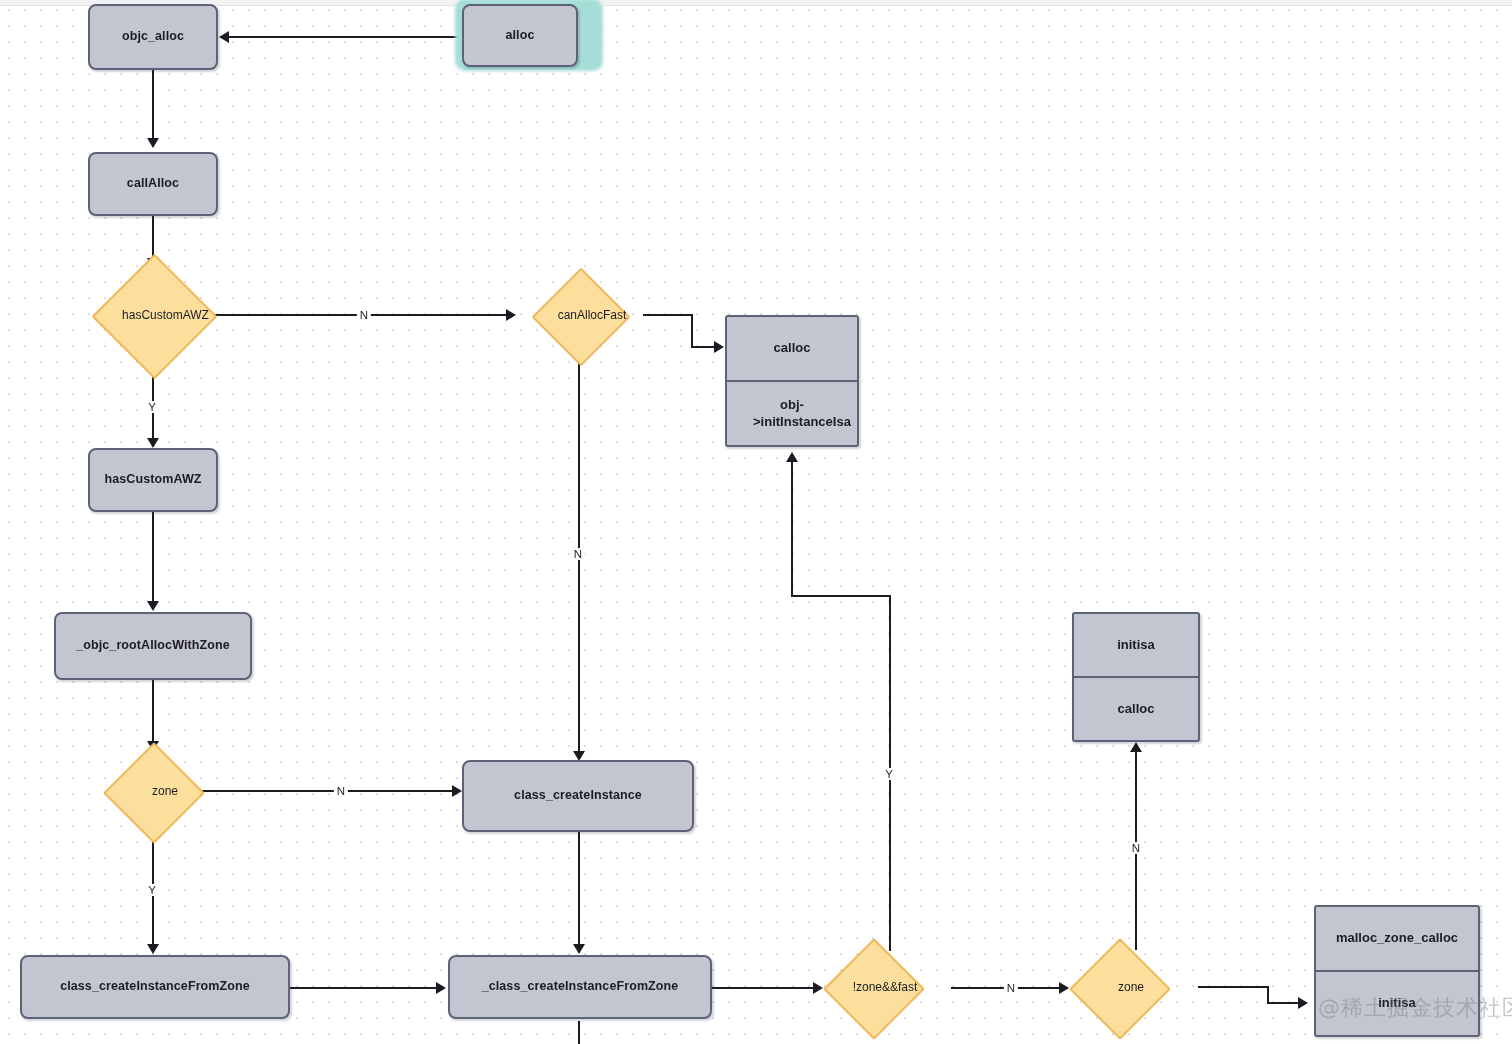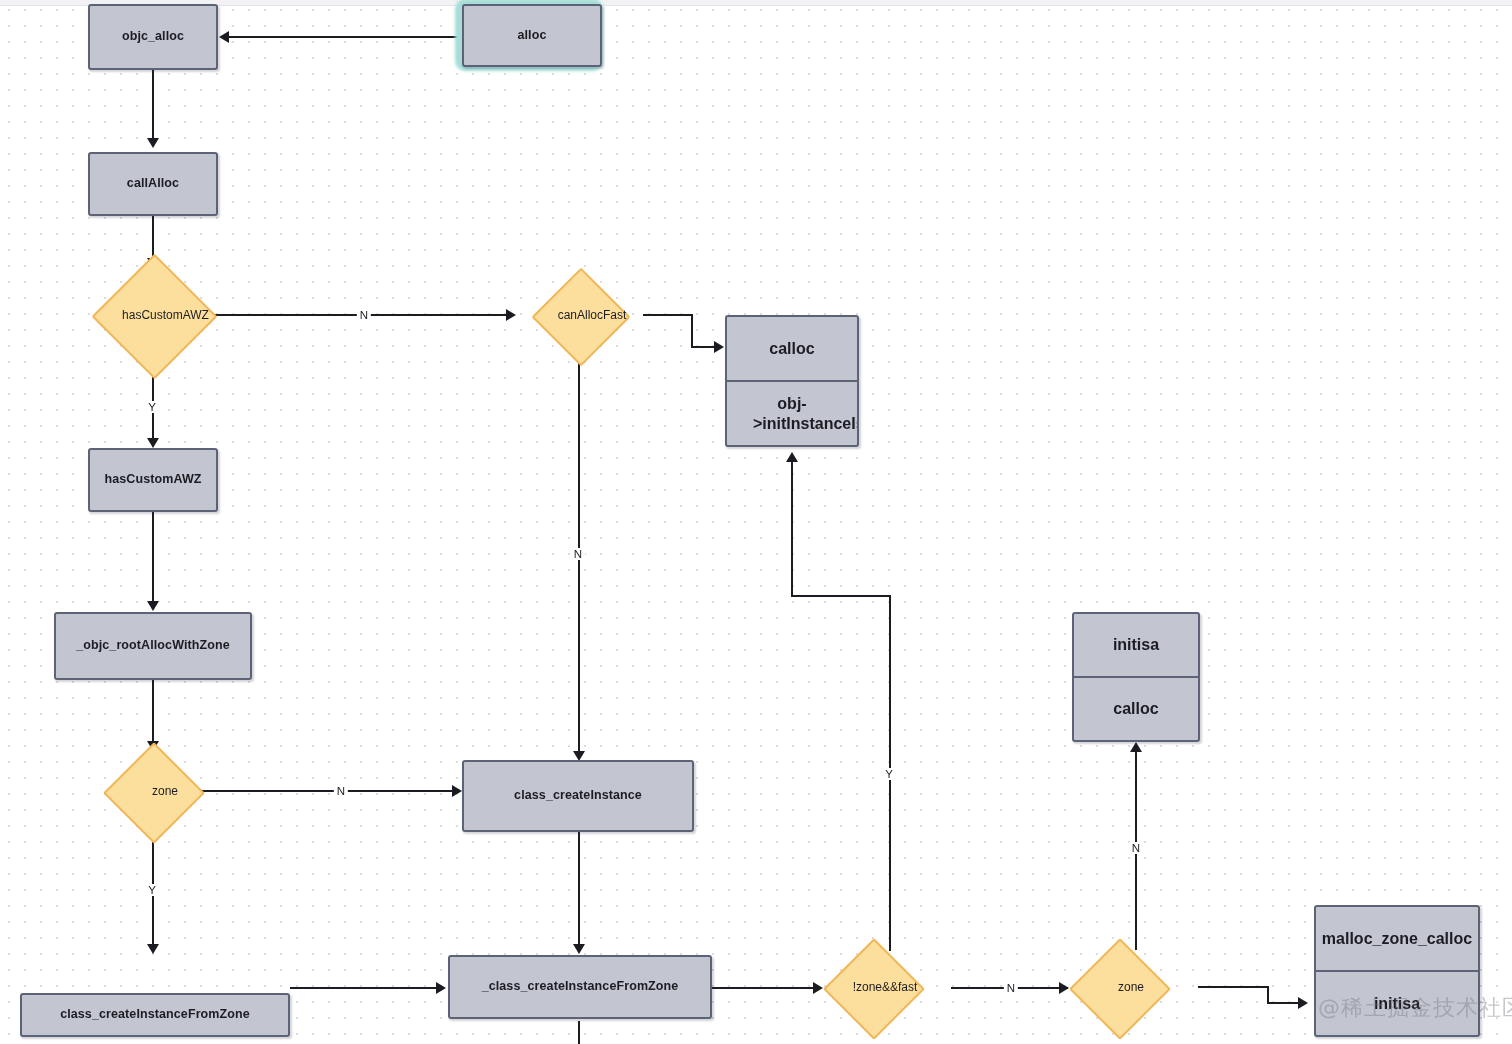--- a/index.html
+++ b/index.html
@@ -37,39 +37,39 @@
     text-align:center;
     font-weight:bold;
     font-size:12.5px;
     color:#1c1c22;
     letter-spacing:0.1px;
     line-height:1.25;
   }
   .rect {
     background:#c3c6d1;
     border:2.2px solid #5c6377;
-    border-radius:3px;
+    border-radius:8px;
     box-shadow:1.5px 2px 2px rgba(60,60,80,0.22);
     padding:2px 18px;
   }
   .stack {
     position:absolute;
     box-sizing:border-box;
     background:#c3c6d1;
     border:2.2px solid #5c6377;
     border-radius:3px;
     box-shadow:1.5px 2px 2px rgba(60,60,80,0.22);
     display:flex; flex-direction:column;
     overflow:hidden;
   }
   .stack > .cell {
     flex:1 1 0;
     display:flex; align-items:center; justify-content:center;
     text-align:center;
-    font-weight:bold; font-size:16px; color:#1c1c22;
+    font-weight:bold; font-size:13px; color:#1c1c22;
     line-height:1.25;
     position:relative;
   }
   .stack > .cell + .cell { border-top:2.2px solid #5c6377; }
 
   .diamond {
     position:absolute;
     box-sizing:border-box;
   }
   .diamond .shape {
@@ -200,21 +200,21 @@
   <div class="edge v" style="left:1267px; top:986px; height:18px;"></div>
   <div class="edge h" style="left:1267px; top:1002px; width:35px;"></div>
   <div class="arrow right" style="left:1298px; top:997px;"></div>
 
   <div class="selected-glow" style="left:455px; top:-1px; width:148px; height:72px;"></div>
 
   <div class="node rect" style="left:88px; top:4px; width:130px; height:66px;">
     <span>objc_alloc</span>
   </div>
 
-  <div class="node rect" style="left:462px; top:4px; width:140px; height:63px;">
+  <div class="node rect" style="left:462px; top:4px; width:116px; height:63px;">
     <span>alloc</span>
   </div>
 
   <div class="node rect" style="left:88px; top:152px; width:130px; height:64px;">
     <span>callAlloc</span>
   </div>
 
   <div class="diamond" style="left:110px; top:272px; width:85px; height:85px;">
     <div class="shape"></div>
     <div class="dlabel">hasCustomAWZ</div>
@@ -253,21 +253,21 @@
 
   <div class="stack" style="left:1072px; top:612px; width:128px; height:130px;">
     <div class="cell">
       <span>initisa</span>
     </div>
     <div class="cell">
       <span>calloc</span>
     </div>
   </div>
 
-  <div class="node rect" style="left:20px; top:955px; width:270px; height:44px;margin-top:38px;">
+  <div class="node rect" style="left:20px; top:955px; width:270px; height:64px;">
     <span>class_createInstanceFromZone</span>
   </div>
 
   <div class="node rect" style="left:448px; top:955px; width:264px; height:64px;">
     <span>_class_createInstanceFromZone</span>
   </div>
 
   <div class="diamond" style="left:838px; top:953px; width:68px; height:68px;">
     <div class="shape"></div>
     <div class="dlabel">!zone&amp;&amp;fast</div>

